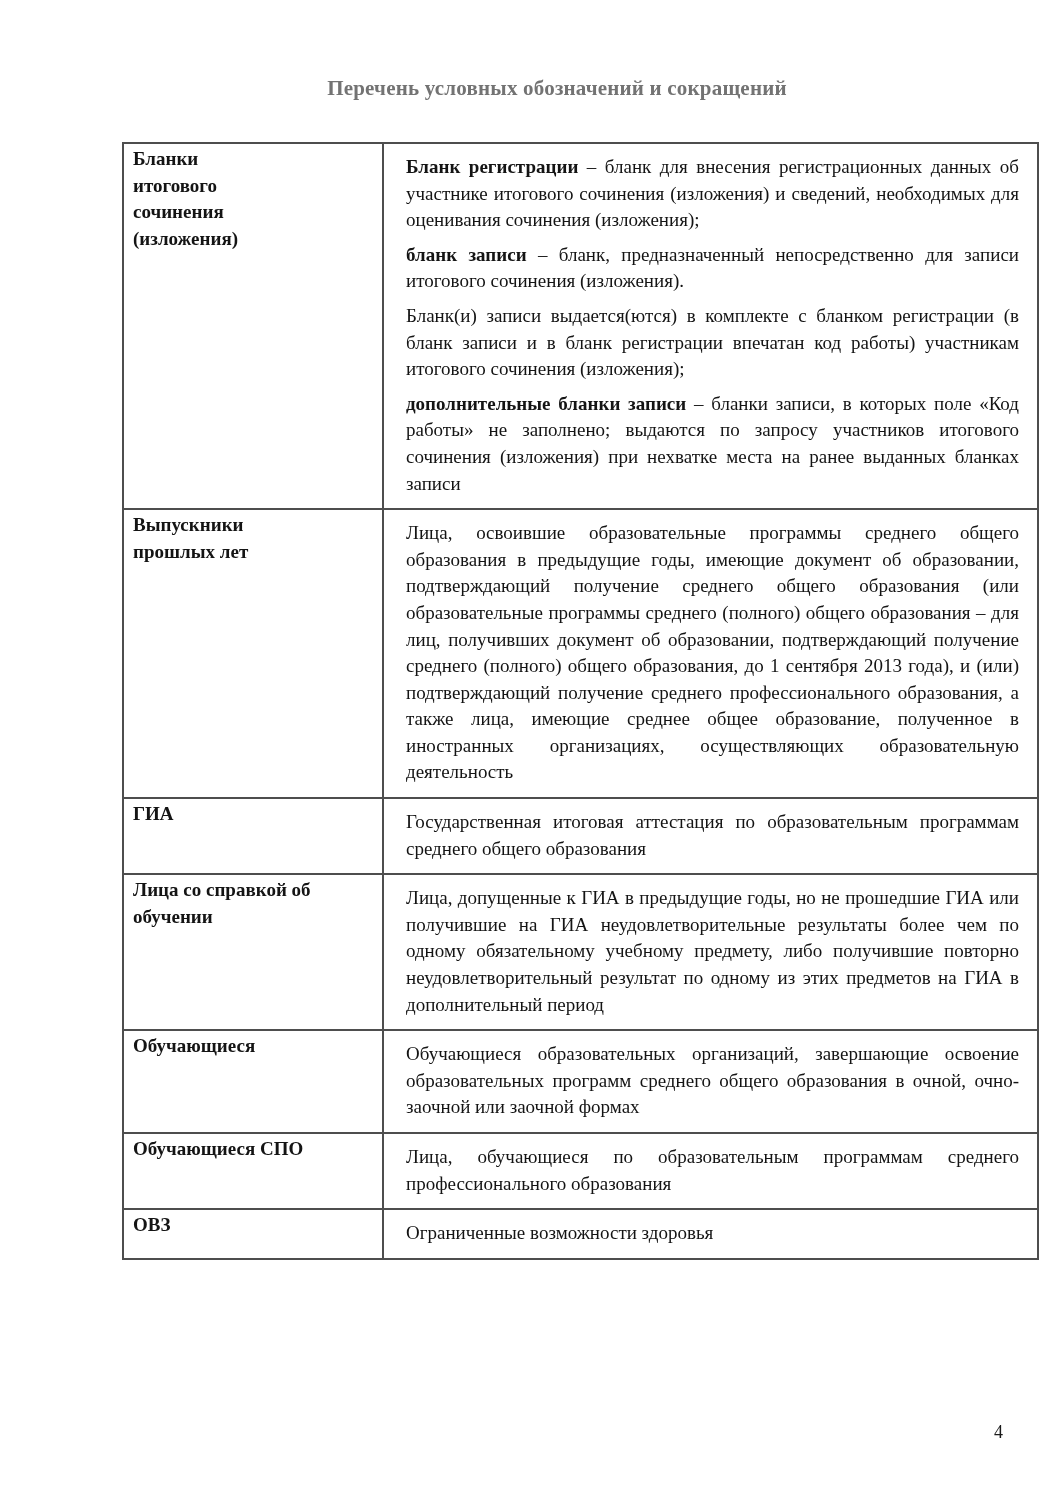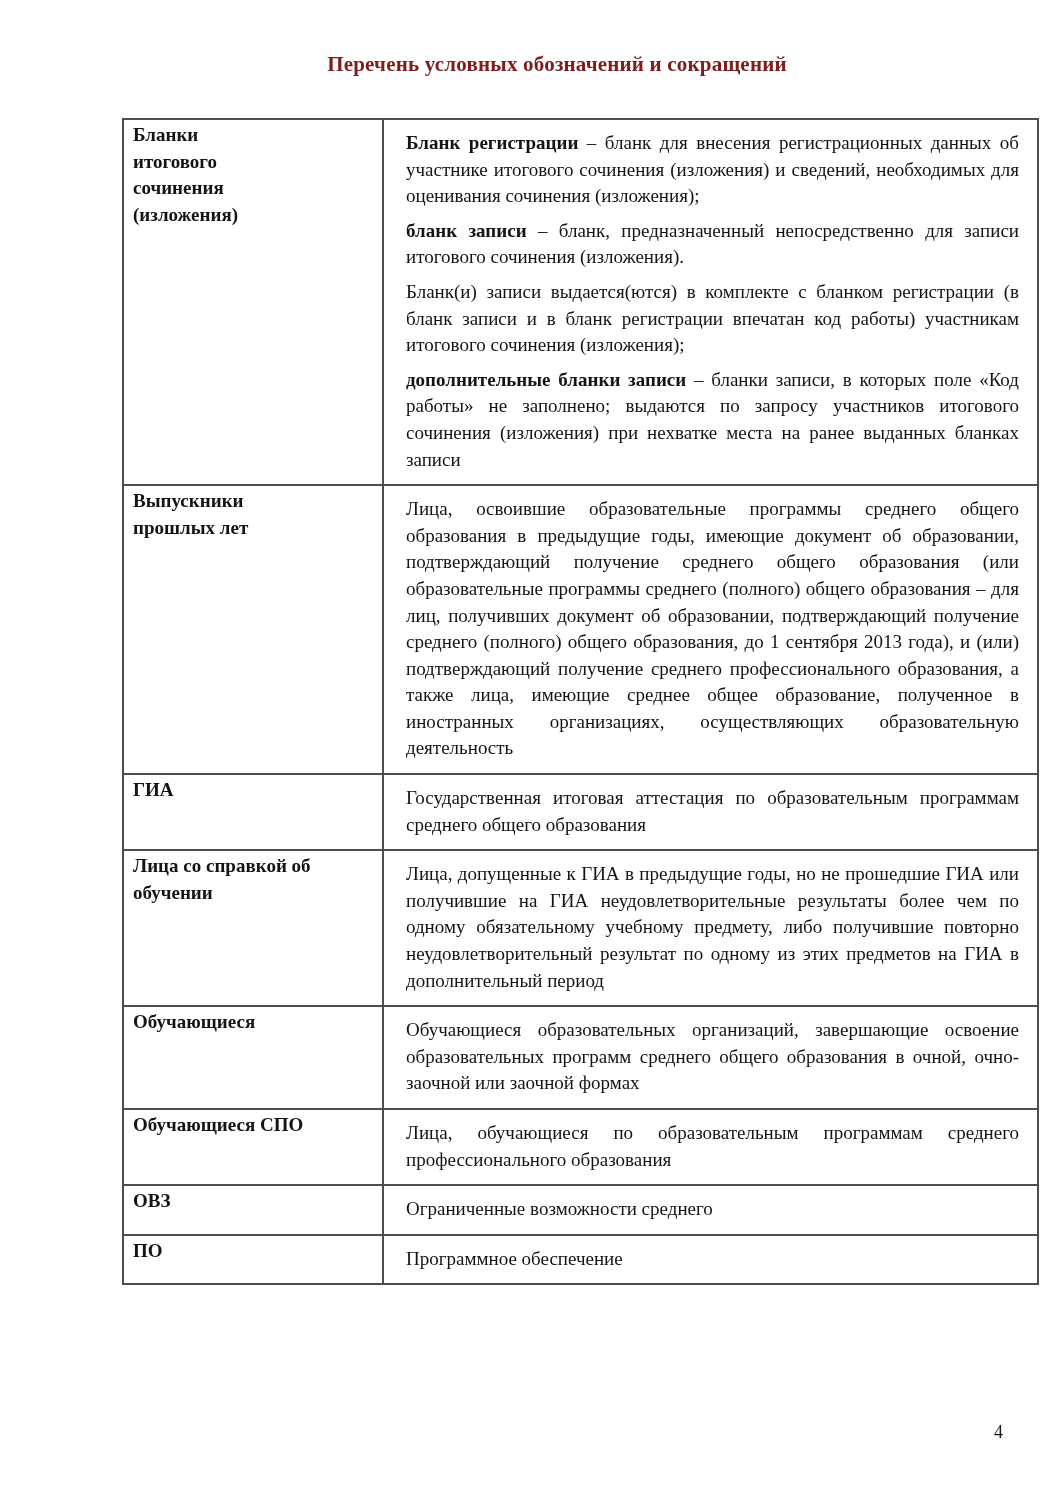--- a/index.html
+++ b/index.html
@@ -12,27 +12,27 @@
     width: 1061px;
     height: 1500px;
     background: #ffffff;
     color: #111111;
     font-family: "Liberation Serif", "DejaVu Serif", serif;
     overflow: hidden;
     box-sizing: border-box;
   }
   .doc-title {
     margin: 0;
-    padding-top: 52px;
+    padding-top: 76px;
     width: 870px;
     margin-left: 122px;
     text-align: center;
     font-size: 21px;
     font-weight: bold;
-    color: #7f1d1d;
+    color: #737373;
     letter-spacing: 0.2px;
   }
   table.abbr-table {
     border-collapse: collapse;
     table-layout: fixed;
     width: 870px;
     margin-left: 122px;
     margin-top: 41px;
   }
   table.abbr-table td {
@@ -117,26 +117,20 @@
         </tr>
         <tr>
           <td class="term">Обучающиеся СПО</td>
           <td class="definition">
             <div class="para"><span>Лица, обучающиеся по образовательным программам среднего профессионального образования</span></div>
           </td>
         </tr>
         <tr>
           <td class="term">ОВЗ</td>
           <td class="definition">
-            <div class="para"><span>Ограниченные возможности среднего</span></div>
-          </td>
-        </tr>
-        <tr>
-          <td class="term">ПО</td>
-          <td class="definition">
-            <div class="para"><span>Программное обеспечение</span></div>
+            <div class="para"><span>Ограниченные возможности здоровья</span></div>
           </td>
         </tr>
       </tbody>
   </table>
 
   <div class="page-number">4</div>
 </div>
 
 </body></html>

